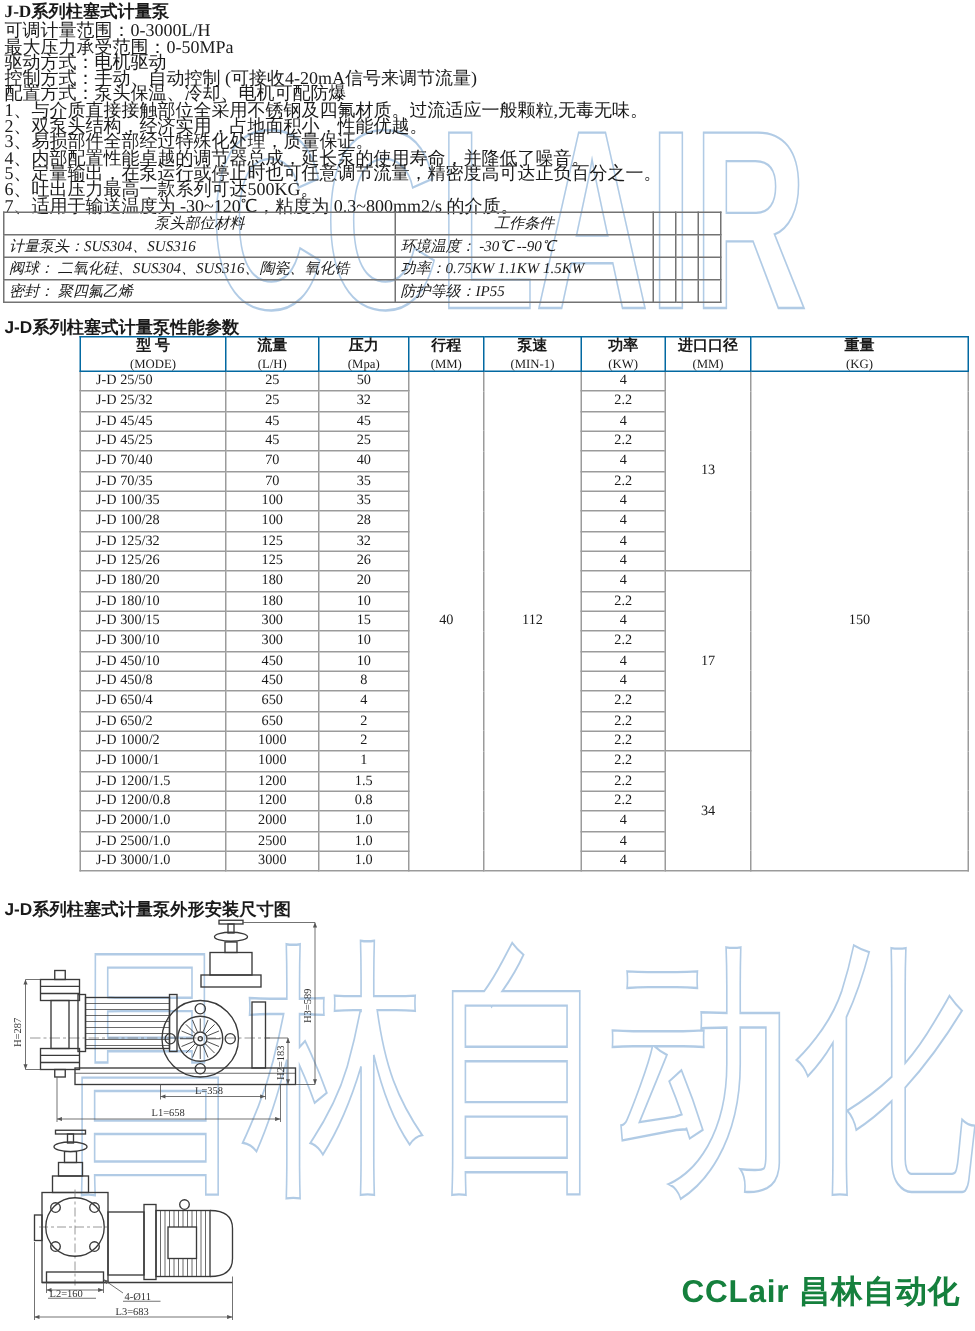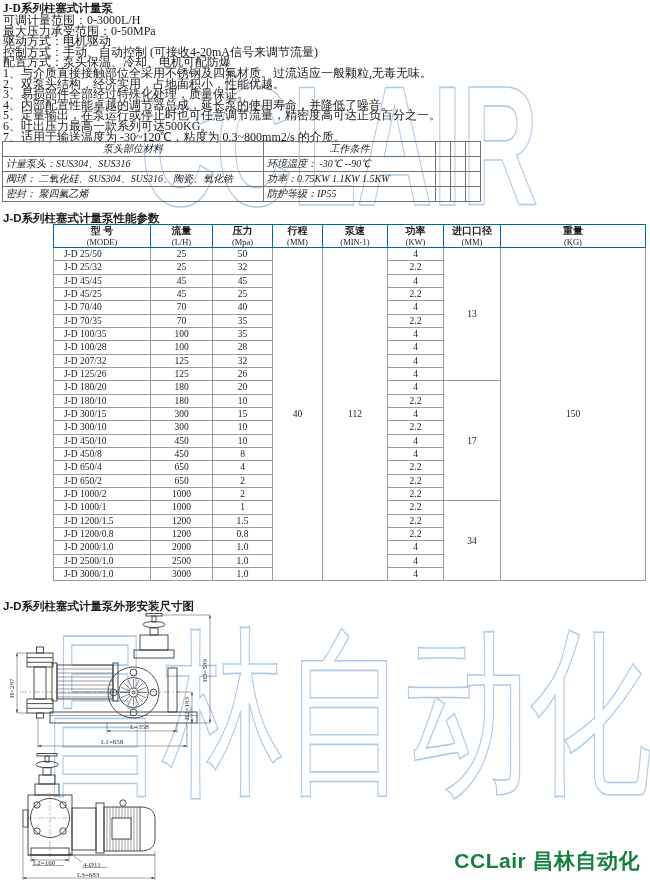--- a/index.html
+++ b/index.html
@@ -203,21 +203,21 @@
           <td>35</td>
           <td>4</td>
         </tr>
         <tr>
           <td class="model">J-D 100/28</td>
           <td>100</td>
           <td>28</td>
           <td>4</td>
         </tr>
         <tr>
-          <td class="model">J-D 207/32</td>
+          <td class="model">J-D 125/32</td>
           <td>125</td>
           <td>32</td>
           <td>4</td>
         </tr>
         <tr>
           <td class="model">J-D 125/26</td>
           <td>125</td>
           <td>26</td>
           <td>4</td>
         </tr>

